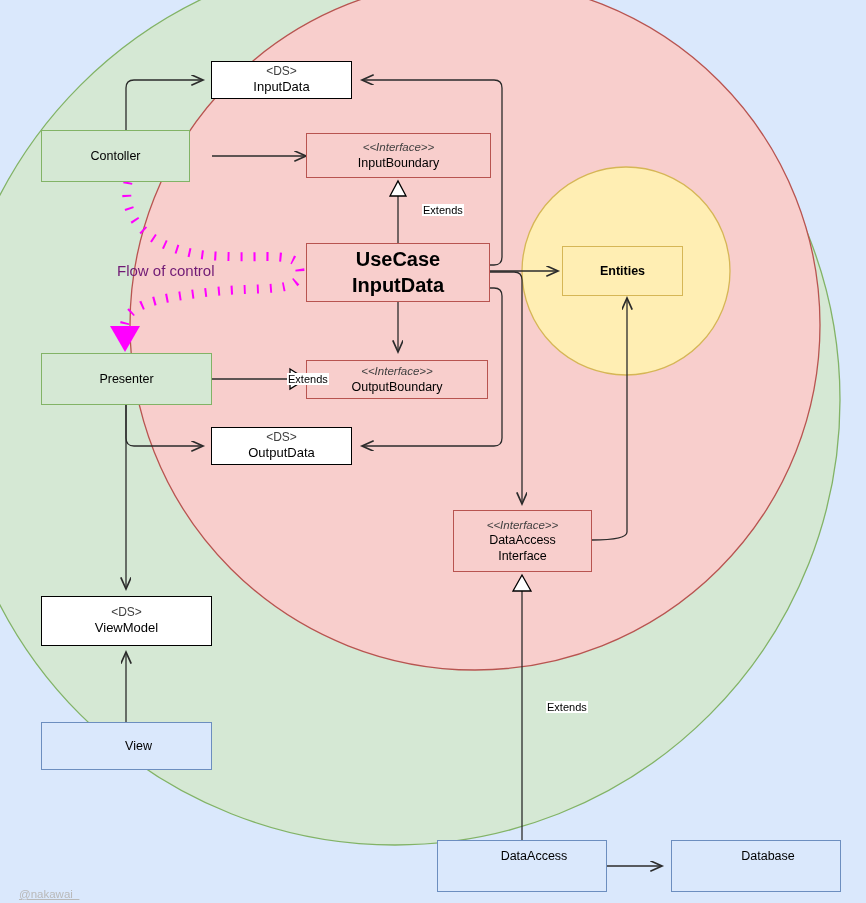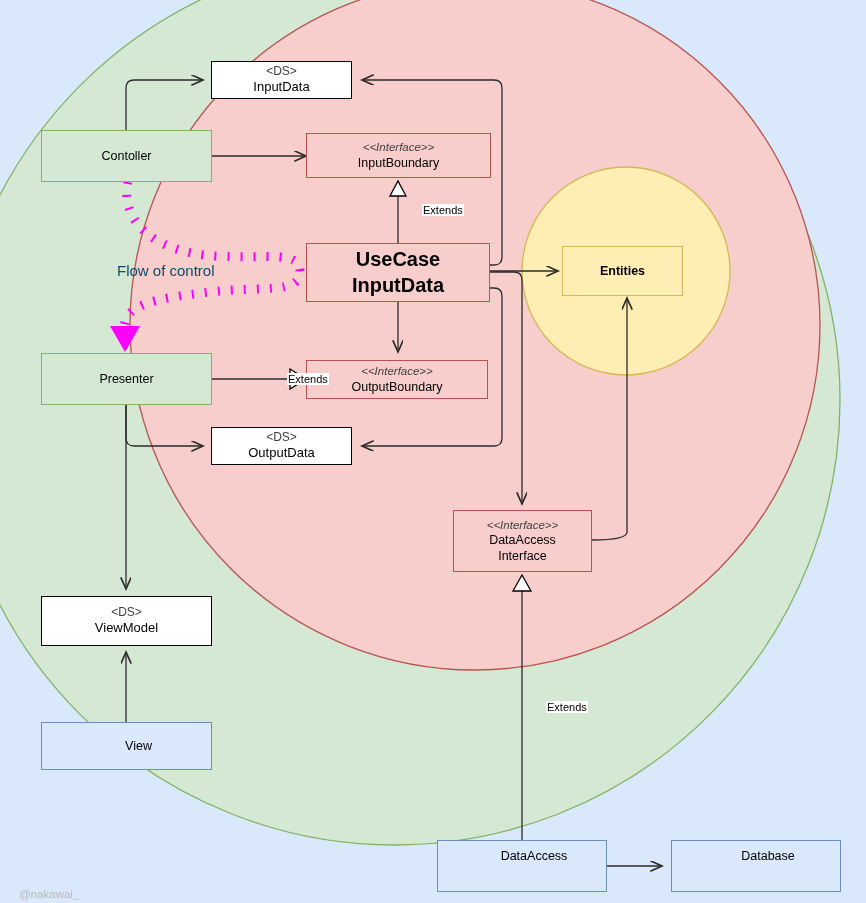--- a/index.html
+++ b/index.html
@@ -85,21 +85,21 @@
     background: #ffffff;
     font-size: 11px;
     color: #000000;
     padding: 0 1px;
     white-space: nowrap;
     line-height: 1.1;
     margin-left: 48px;
   }
   .flow-label {
     position: absolute;
-    color: #0c4a6e;
+    color: #701a75;
     font-size: 15px;
     white-space: nowrap;
   }
   .watermark {
     position: absolute;
     color: #b9b9b9;
     font-size: 11.5px;
     white-space: nowrap;
   }
 </style>
@@ -168,21 +168,21 @@
                C300,294 262,286 210,292 C150,299 124,305 124,330" fill="none" stroke="#ff00ff" stroke-width="9" stroke-linecap="butt" stroke-dasharray="2 11"></path>
       <path d="M110,326 L140,326 L125,352 Z" fill="#ff00ff"></path>
     </g>
   </svg>
 
   <div class="node ds" style="left:211px; top:61px; width:141px; height:38px;">
     <span class="stereo">&lt;DS&gt;</span>
     <span class="nm">InputData</span>
   </div>
 
-  <div class="node green" style="left:41px; top:130px; width:171px; height:52px;">
+  <div class="node green" style="left:41px; top:130px; width:149px; height:52px;">
     <span class="nm">Contoller</span>
   </div>
 
   <div class="node red" style="left:306px; top:133px; width:185px; height:45px;">
     <span class="stereo italic">&lt;&lt;Interface&gt;&gt;</span>
     <span class="nm">InputBoundary</span>
   </div>
 
   <div class="node red big" style="left:306px; top:243px; width:184px; height:59px;">
     <span class="nm">UseCase</span>
@@ -231,15 +231,15 @@
   </div>
 
   <div class="edge-label" style="left:374px; top:204px;">Extends</div>
 
   <div class="edge-label" style="left:239px; top:373px;">Extends</div>
 
   <div class="edge-label" style="left:498px; top:701px;">Extends</div>
 
   <div class="flow-label" style="left:117px; top:262px;">Flow of control</div>
 
-  <div class="watermark" style="left:19px; top:888px;">@nakawai_</div>
+  <div class="watermark" style="left:19px; top:888px;text-decoration:underline;">@nakawai_</div>
 
 </div>
 
 </body></html>

